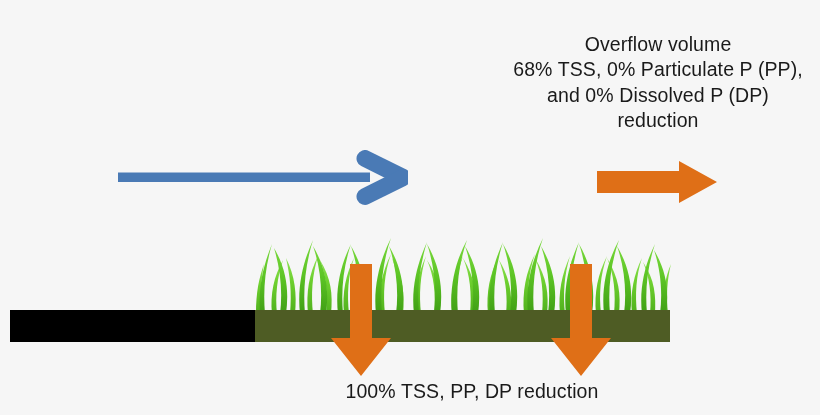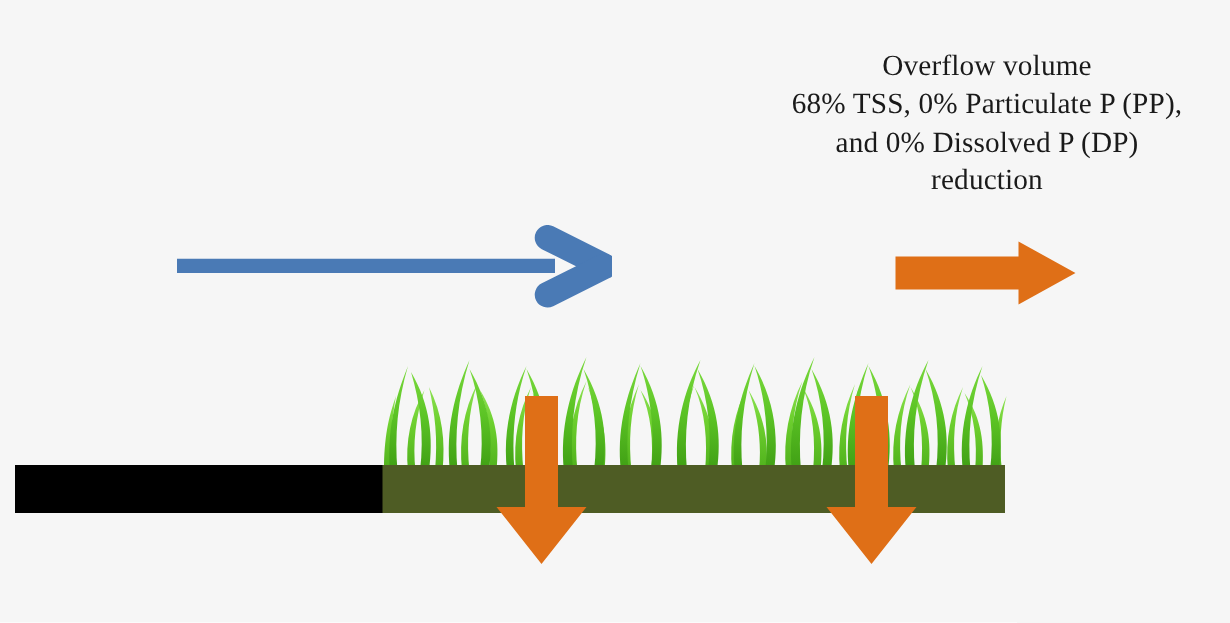--- a/index.html
+++ b/index.html
@@ -6,21 +6,21 @@
     margin: 0;
     padding: 0;
     background: #ffffff;
   }
   #stage {
     position: relative;
     width: 820px;
     height: 415px;
     background: #f6f6f6;
     overflow: hidden;
-    font-family: Liberation Serif, serif;
+    font-family: Liberation Sans, sans-serif;
   }
 
   
   .textblock {
     position: absolute;
     text-align: center;
     color: #1a1a1a;
     line-height: 1.30;
     white-space: pre-line;
     letter-spacing: 0.1px;
@@ -189,14 +189,15 @@
   <div id="soil-bar"></div>
 
   <svg class="down-arrow" id="down-arrow-left" viewBox="0 0 64 116" xmlns="http://www.w3.org/2000/svg">
     <path d="M 21 2 L 43 2 L 43 76 L 62 76 L 32 114 L 2 76 L 21 76 Z" fill="#df6f17"></path>
   </svg>
 
   <svg class="down-arrow" id="down-arrow-right" viewBox="0 0 64 116" xmlns="http://www.w3.org/2000/svg">
     <path d="M 21 2 L 43 2 L 43 76 L 62 76 L 32 114 L 2 76 L 21 76 Z" fill="#df6f17"></path>
   </svg>
 
+  <div class="textblock" id="reduction-text">100% TSS, PP, DP reduction</div>
 
 </div>
 
 </body></html>

